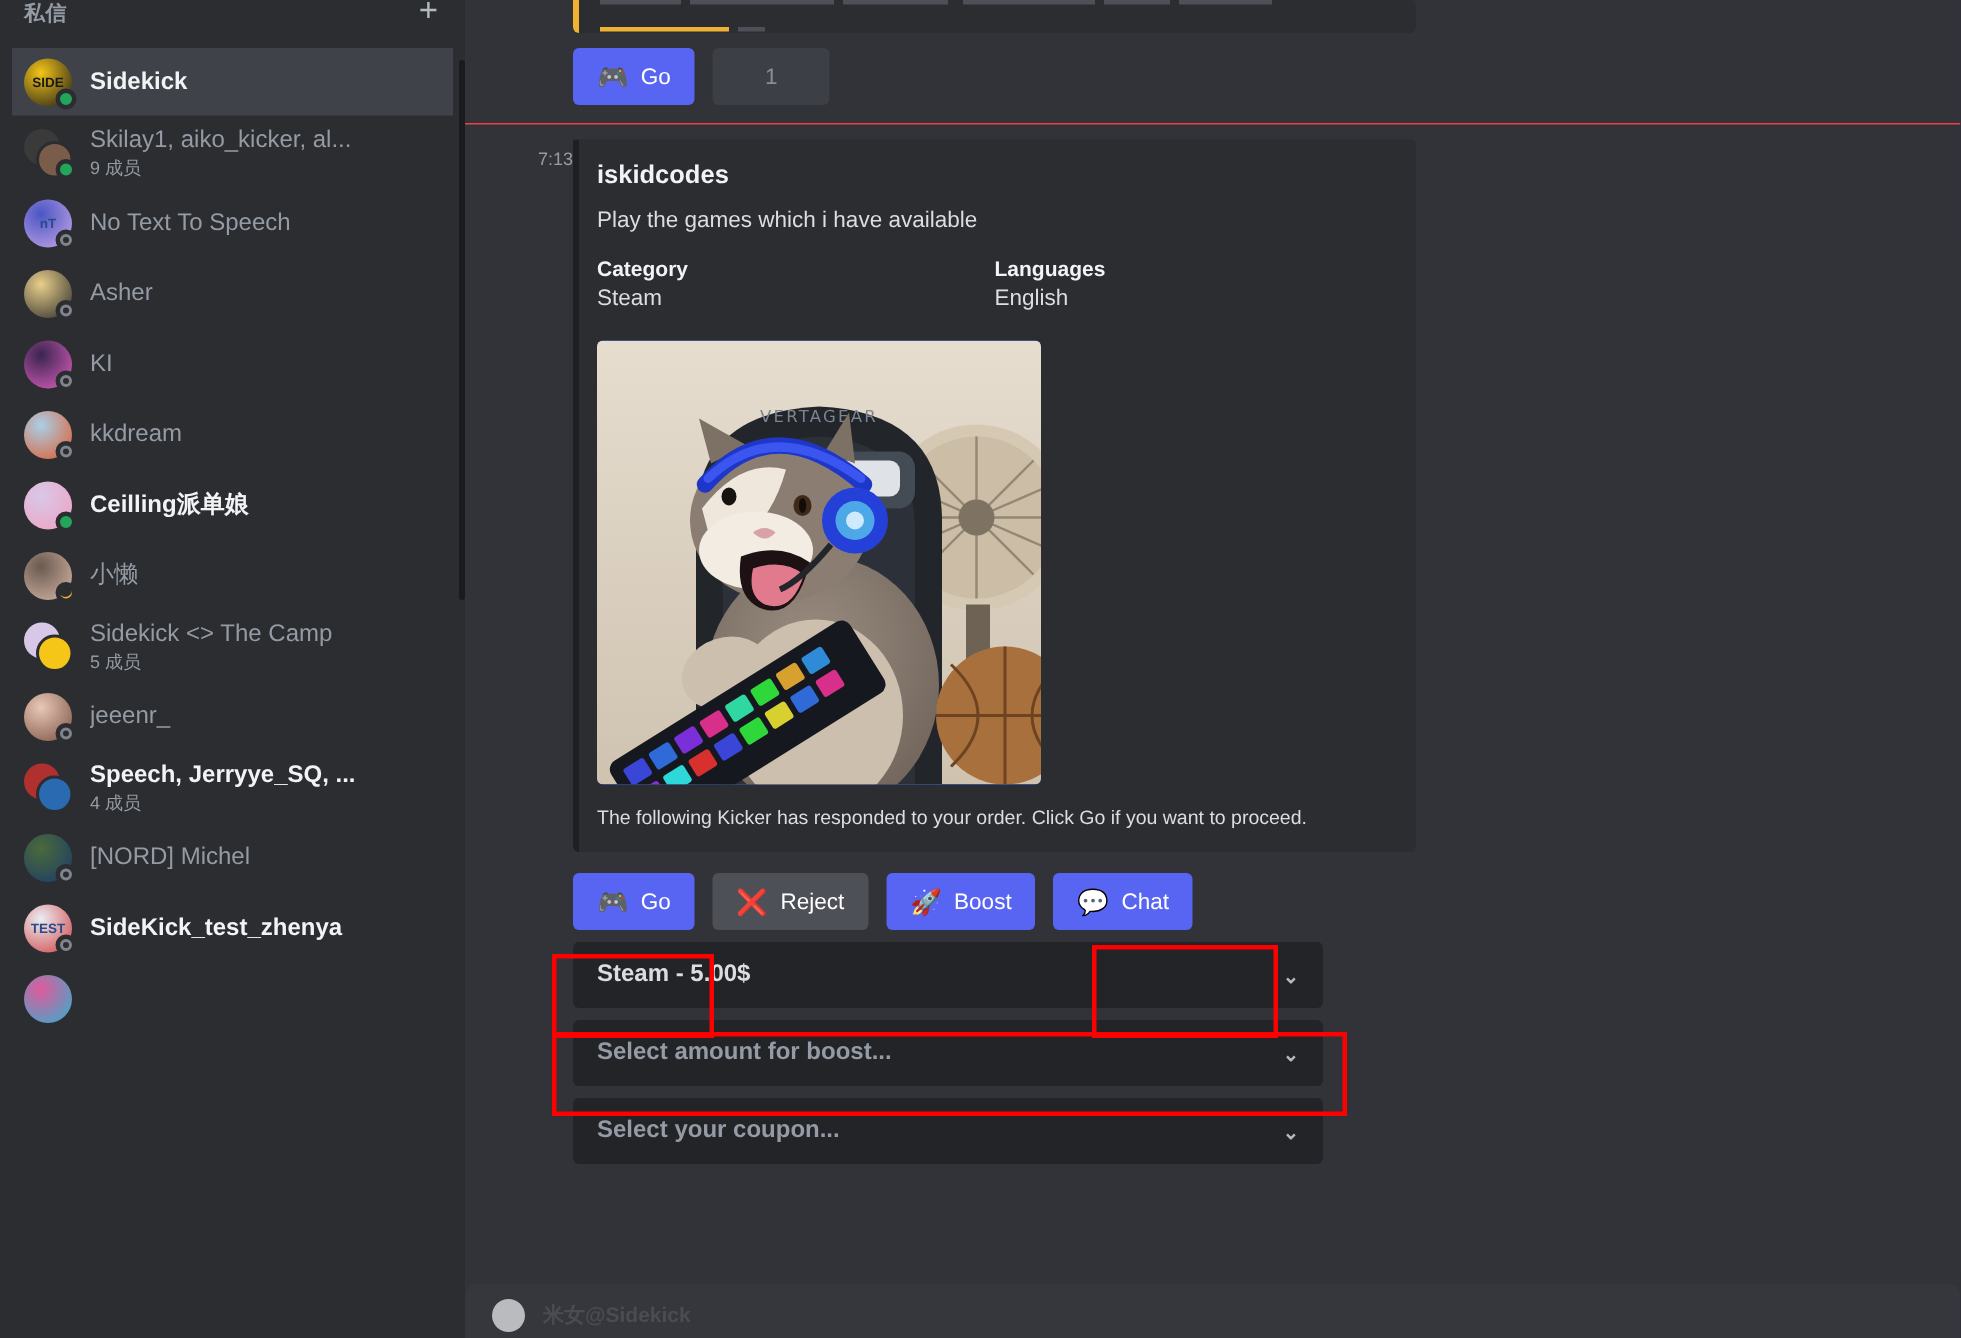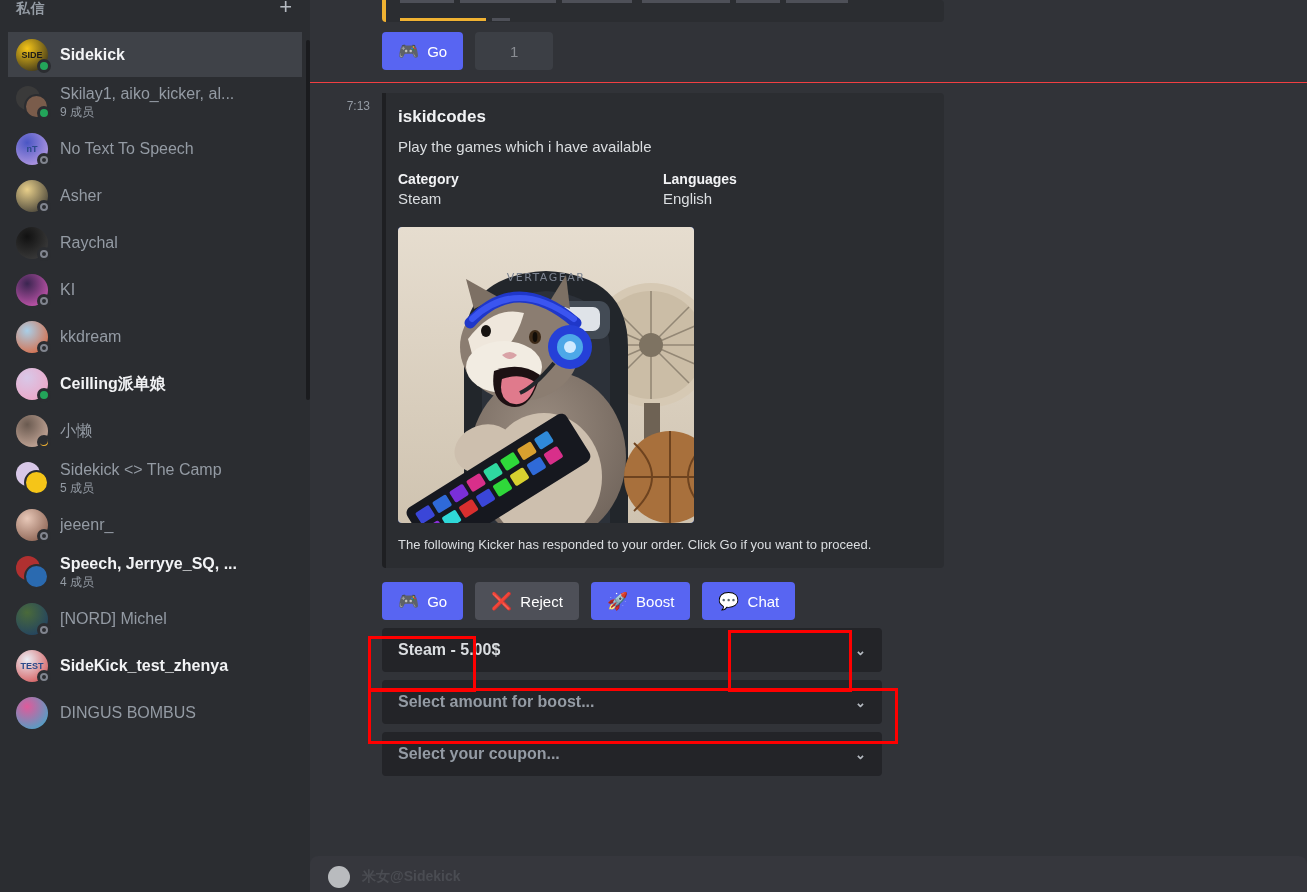--- a/index.html
+++ b/index.html
@@ -126,21 +126,21 @@
   .new-divider {
     position: relative; height: 1px; background: #f23f42;
     margin: 12px 0 0 0;
   }
 
   
   .msg {
     display: flex; padding: 10px 0 0 0; position: relative;
   }
   .msg-time {
-    width: 72px; flex: 0 0 72px; text-align: right; padding-right: 12px;
+    width: 72px; flex: 0 0 72px; text-align: right; padding-right: 0;
     color: #949ba4; font-size: 12px; line-height: 22px; padding-top: 2px;
   }
   .embed {
     width: 562px; background: #2b2d31;
     border-left: 4px solid #1e1f22;
     border-radius: 0 4px 4px 4px;
     padding: 14px 16px 16px 12px;
   }
   .embed-title {
     color: #f2f3f5; font-size: 17px; font-weight: 700; margin-bottom: 10px;
@@ -235,29 +235,20 @@
           <div class="avatar-wrap">
             <div class="avatar" style="background: radial-gradient(circle at 35% 30%, rgb(232, 207, 138), rgb(42, 42, 42));"></div>
             <span class="status offline"></span>
           </div>
           <div class="dm-text">
             <div class="dm-name">Asher</div>
           </div>
         </div>
         <div class="dm-item">
           <div class="avatar-wrap">
-            <div class="avatar" style="background: radial-gradient(circle at 35% 30%, rgb(17, 17, 17), rgb(68, 68, 68));"></div>
-            <span class="status offline"></span>
-          </div>
-          <div class="dm-text">
-            <div class="dm-name">Raychal</div>
-          </div>
-        </div>
-        <div class="dm-item">
-          <div class="avatar-wrap">
             <div class="avatar" style="background: radial-gradient(circle at 35% 30%, rgb(58, 37, 80), rgb(224, 96, 192));"></div>
             <span class="status offline"></span>
           </div>
           <div class="dm-text">
             <div class="dm-name">KI</div>
           </div>
         </div>
         <div class="dm-item">
           <div class="avatar-wrap">
             <div class="avatar" style="background: radial-gradient(circle at 35% 30%, rgb(169, 207, 232), rgb(224, 90, 42));"></div>
@@ -332,23 +323,20 @@
             <div class="avatar" style="background: radial-gradient(circle at 35% 30%, rgb(234, 238, 245), rgb(208, 64, 64)); color: rgb(42, 74, 138);">TEST</div>
             <span class="status offline"></span>
           </div>
           <div class="dm-text">
             <div class="dm-name">SideKick_test_zhenya</div>
           </div>
         </div>
         <div class="dm-item">
           <div class="avatar-wrap">
             <div class="avatar" style="background: radial-gradient(circle at 35% 30%, rgb(224, 90, 154), rgb(48, 176, 208));"></div>
-          </div>
-          <div class="dm-text">
-            <div class="dm-name">DINGUS BOMBUS</div>
           </div>
         </div>
       </div>
     <div class="sb-scroll"></div>
   </aside>
 
   <section class="main">
 
     <div class="top-partial">
       <div class="partial-embed">

